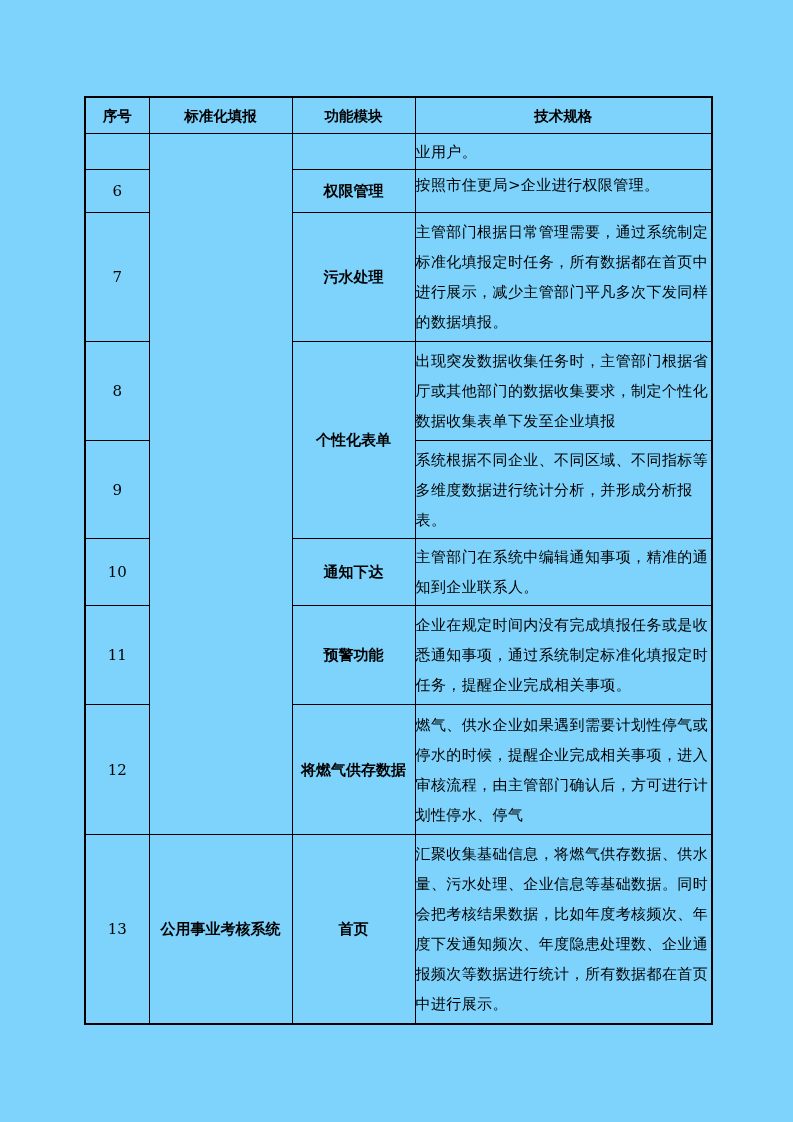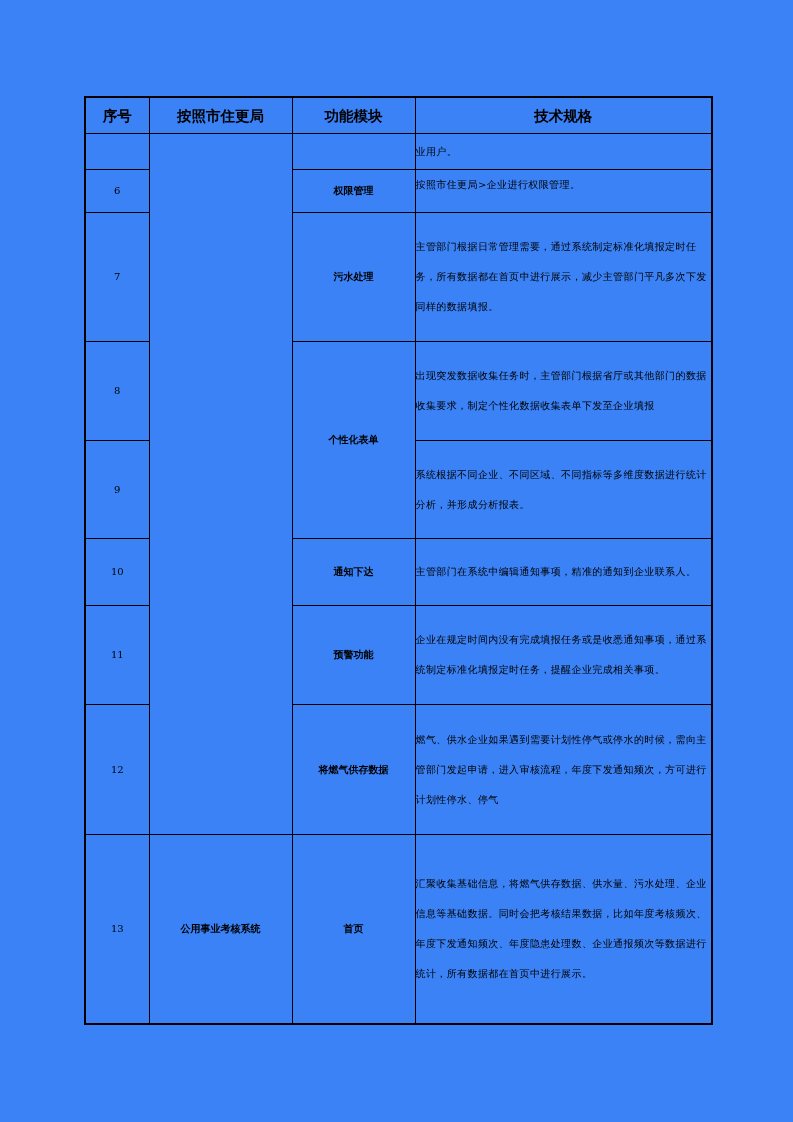--- a/index.html
+++ b/index.html
@@ -1,26 +1,26 @@
 <!DOCTYPE html>
 <html><head>
 <meta charset="utf-8">
 <style>
   html, body { margin: 0; padding: 0; background: #ffffff; }
   body { width: 793px; height: 1122px; position: relative; overflow: hidden;
          font-family: "DejaVu Serif", "Liberation Serif", serif; color: #000; }
-  .page { position: absolute; left: 0; top: 0; width: 793px; height: 1122px; background: #3b82f6; }
+  .page { position: absolute; left: 0; top: 0; width: 793px; height: 1122px; background: #7dd3fc; }
   table.spec {
     position: absolute; left: 84px; top: 96px;
     width: 627px; border-collapse: collapse;
     border: 2px solid #000; table-layout: fixed;
   }
   table.spec td, table.spec th {
     border: 1px solid #000; padding: 0; vertical-align: middle;
-    font-size: 10px; line-height: 30px;
+    font-size: 15px; line-height: 30px;
   }
   table.spec th { font-weight: bold; text-align: center; height: 35px; font-family: "DejaVu Sans", "Liberation Sans", sans-serif; font-size: 14.5px; }
   td.c { text-align: center; font-weight: bold; }
   td.num { text-align: center; font-size: 13.5px; }
   td.spec-text { text-align: left; padding: 0 2px 4px 5px; vertical-align: top; letter-spacing: 0.4px; }
   td.spec-text div { padding-top: 0; }
 </style>
 </head>
 <body>
 
@@ -28,21 +28,21 @@
   <table class="spec">
     <colgroup>
       <col style="width:64px">
       <col style="width:143px">
       <col style="width:123px">
       <col style="width:297px">
     </colgroup>
     <thead>
       <tr>
         <th>序号</th>
-        <th>按照市住更局</th>
+        <th>标准化填报</th>
         <th>功能模块</th>
         <th>技术规格</th>
       </tr>
     </thead>
     <tbody>
       <tr style="height:36px">
         <td class="num"></td>
         <td class="c" rowspan="8"></td>
         <td class="c"></td>
         <td class="spec-text">
@@ -87,21 +87,21 @@
         <td class="num">11</td>
         <td class="c">预警功能</td>
         <td class="spec-text">
             <div>企业在规定时间内没有完成填报任务或是收悉通知事项，通过系统制定标准化填报定时任务，提醒企业完成相关事项。</div>
           </td>
       </tr>
       <tr style="height:130px">
         <td class="num">12</td>
         <td class="c">将燃气供存数据</td>
         <td class="spec-text">
-            <div>燃气、供水企业如果遇到需要计划性停气或停水的时候，需向主管部门发起申请，进入审核流程，年度下发通知频次，方可进行计划性停水、停气</div>
+            <div>燃气、供水企业如果遇到需要计划性停气或停水的时候，提醒企业完成相关事项，进入审核流程，由主管部门确认后，方可进行计划性停水、停气</div>
           </td>
       </tr>
       <tr style="height:189px">
         <td class="num">13</td>
         <td class="c">公用事业考核系统</td>
         <td class="c">首页</td>
         <td class="spec-text">
             <div>汇聚收集基础信息，将燃气供存数据、供水量、污水处理、企业信息等基础数据。同时会把考核结果数据，比如年度考核频次、年度下发通知频次、年度隐患处理数、企业通报频次等数据进行统计，所有数据都在首页中进行展示。</div>
           </td>
       </tr>

